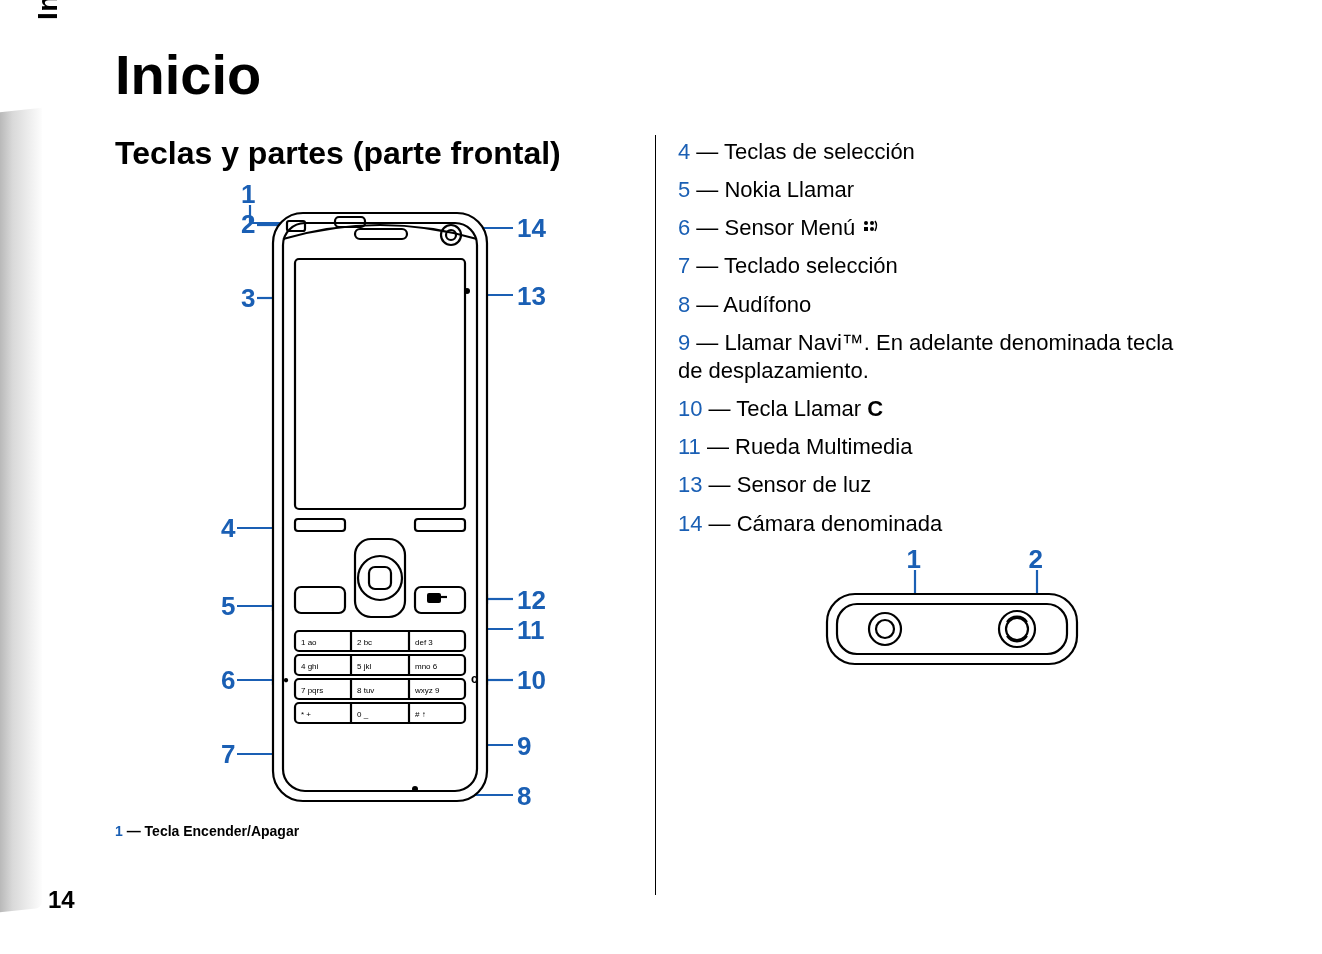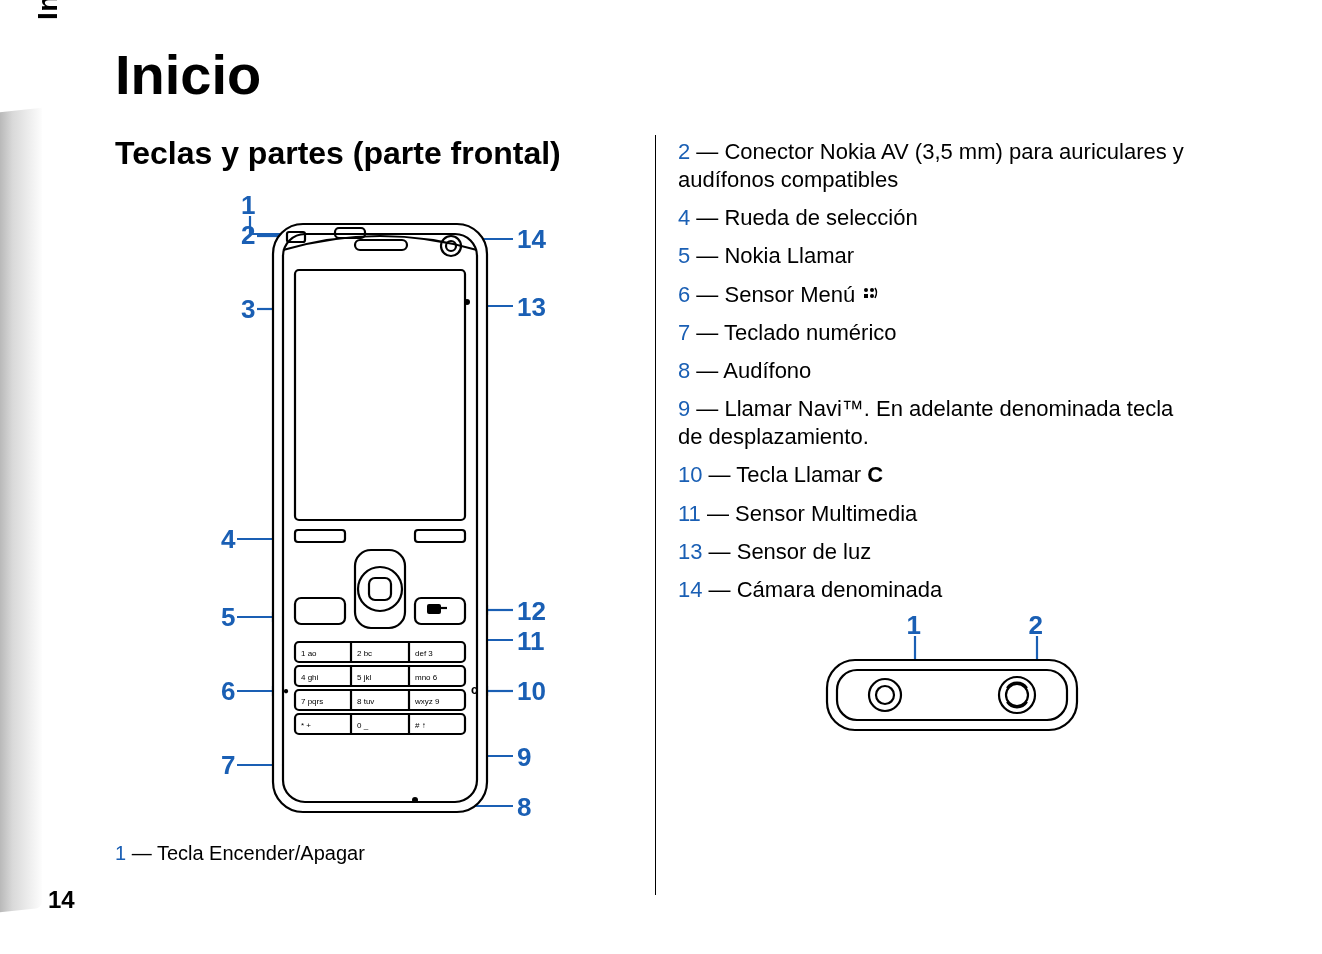--- a/index.html
+++ b/index.html
@@ -27,32 +27,32 @@
     left: 48px; bottom: 40px;
     font-weight: 700;
     font-size: 24px;
   }
   .content { position: absolute; left: 115px; top: 42px; width: 1180px; }
   h1.title { font-size: 56px; font-weight: 700; margin-bottom: 28px; }
   .columns { display: flex; }
   .col { width: 540px; }
   .col.left { padding-right: 18px; }
   .col.right { padding-left: 22px; border-left: 1.5px solid #000; min-height: 760px; }
-  h2.subtitle { font-size: 32px; font-weight: 700; margin-bottom: 22px; }
+  h2.subtitle { font-size: 32px; font-weight: 700; margin-bottom: 11px; }
   .diagram { position: relative; width: 440px; height: 640px; margin-left: 40px; }
   .lbl { position: absolute; font-family: Arial, sans-serif; font-size: 26px; font-weight: 700; color: #1a5fb4; }
   .lead { stroke: #1a5fb4; stroke-width: 2.2; fill: none; }
   .phone-line { stroke: #000; stroke-width: 2.2; fill: none; }
   .phone-fill { fill: #fff; stroke: #000; stroke-width: 2.2; }
   .legend-line { margin: 3px 0 10px 0; font-size: 22px; line-height: 1.28; }
   .legend-line .num { color: #1a5fb4; }
   .legend-line .bold { font-weight: 700; }
   .menu-icon { display: inline-block; vertical-align: -2px; }
   .top-diagram { position: relative; width: 340px; height: 140px; margin: 6px auto 0 auto; }
-  .below-left-legend { margin-top: 8px; font-size: 20px; }
+  .below-left-legend { font-size: 14px; font-weight: bold; }
   .below-left-legend .num { color: #1a5fb4; }
 </style>
 </head>
 <body>
 
 <div class="page">
   <div class="side-stripe"></div>
   <div class="side-tab">Inicio</div>
   <div class="page-number">14</div>
 
@@ -170,37 +170,36 @@
             <circle cx="260" cy="606" r="3" fill="#000"></circle>
           </svg>
         </div>
 
         <div class="below-left-legend">
           <span class="num">1</span><span> — Tecla Encender/Apagar</span>
         </div>
       </div>
 
       <div class="col right">
-        <div class="legend-line"><span class="num">2</span><span> — Conector Nokia AV (3,5 mm) para auriculares y audífonos compatibles</span></div>
-        <div class="legend-line"><span class="num">4</span><span> — Rueda de selección</span></div>
+        <div class="legend-line"><span class="num">4</span><span> — Teclas de selección</span></div>
         <div class="legend-line"><span class="num">5</span><span> — Nokia Llamar</span></div>
         <div class="legend-line"><span class="num">6</span><span> — Sensor Menú </span>
           <svg class="menu-icon" width="20" height="20">
             <circle cx="5" cy="6" r="2" fill="#000"></circle>
               <circle cx="11" cy="6" r="2" fill="#000"></circle>
             <rect x="3" y="10" width="4" height="4" fill="#000"></rect>
               <circle cx="11" cy="12" r="2" fill="#000"></circle>
             <path d="M14 4 q3 4 0 10" stroke="#000" stroke-width="1.5" fill="none"></path>
           </svg>
         </div>
-        <div class="legend-line"><span class="num">7</span><span> — Teclado numérico</span></div>
+        <div class="legend-line"><span class="num">7</span><span> — Teclado selección</span></div>
         <div class="legend-line"><span class="num">8</span><span> — Audífono</span></div>
         <div class="legend-line"><span class="num">9</span><span> — Llamar Navi™. En adelante denominada tecla de desplazamiento.</span></div>
         <div class="legend-line"><span class="num">10</span><span> — Tecla Llamar </span><span class="bold">C</span></div>
-        <div class="legend-line"><span class="num">11</span><span> — Sensor Multimedia</span></div>
+        <div class="legend-line"><span class="num">11</span><span> — Rueda Multimedia</span></div>
         <div class="legend-line"><span class="num">13</span><span> — Sensor de luz</span></div>
         <div class="legend-line"><span class="num">14</span><span> — Cámara denominada</span></div>
 
         <div class="top-diagram">
           <span class="lbl" style="left:140px; top:-4px;">1</span>
           <span class="lbl" style="left:262px; top:-4px;">2</span>
           <svg width="340" height="140">
             <line class="lead" x1="148" y1="22" x2="148" y2="50"></line>
             <line class="lead" x1="270" y1="22" x2="270" y2="50"></line>
             <rect class="phone-fill" x="60" y="46" width="250" height="70" rx="28"></rect>

